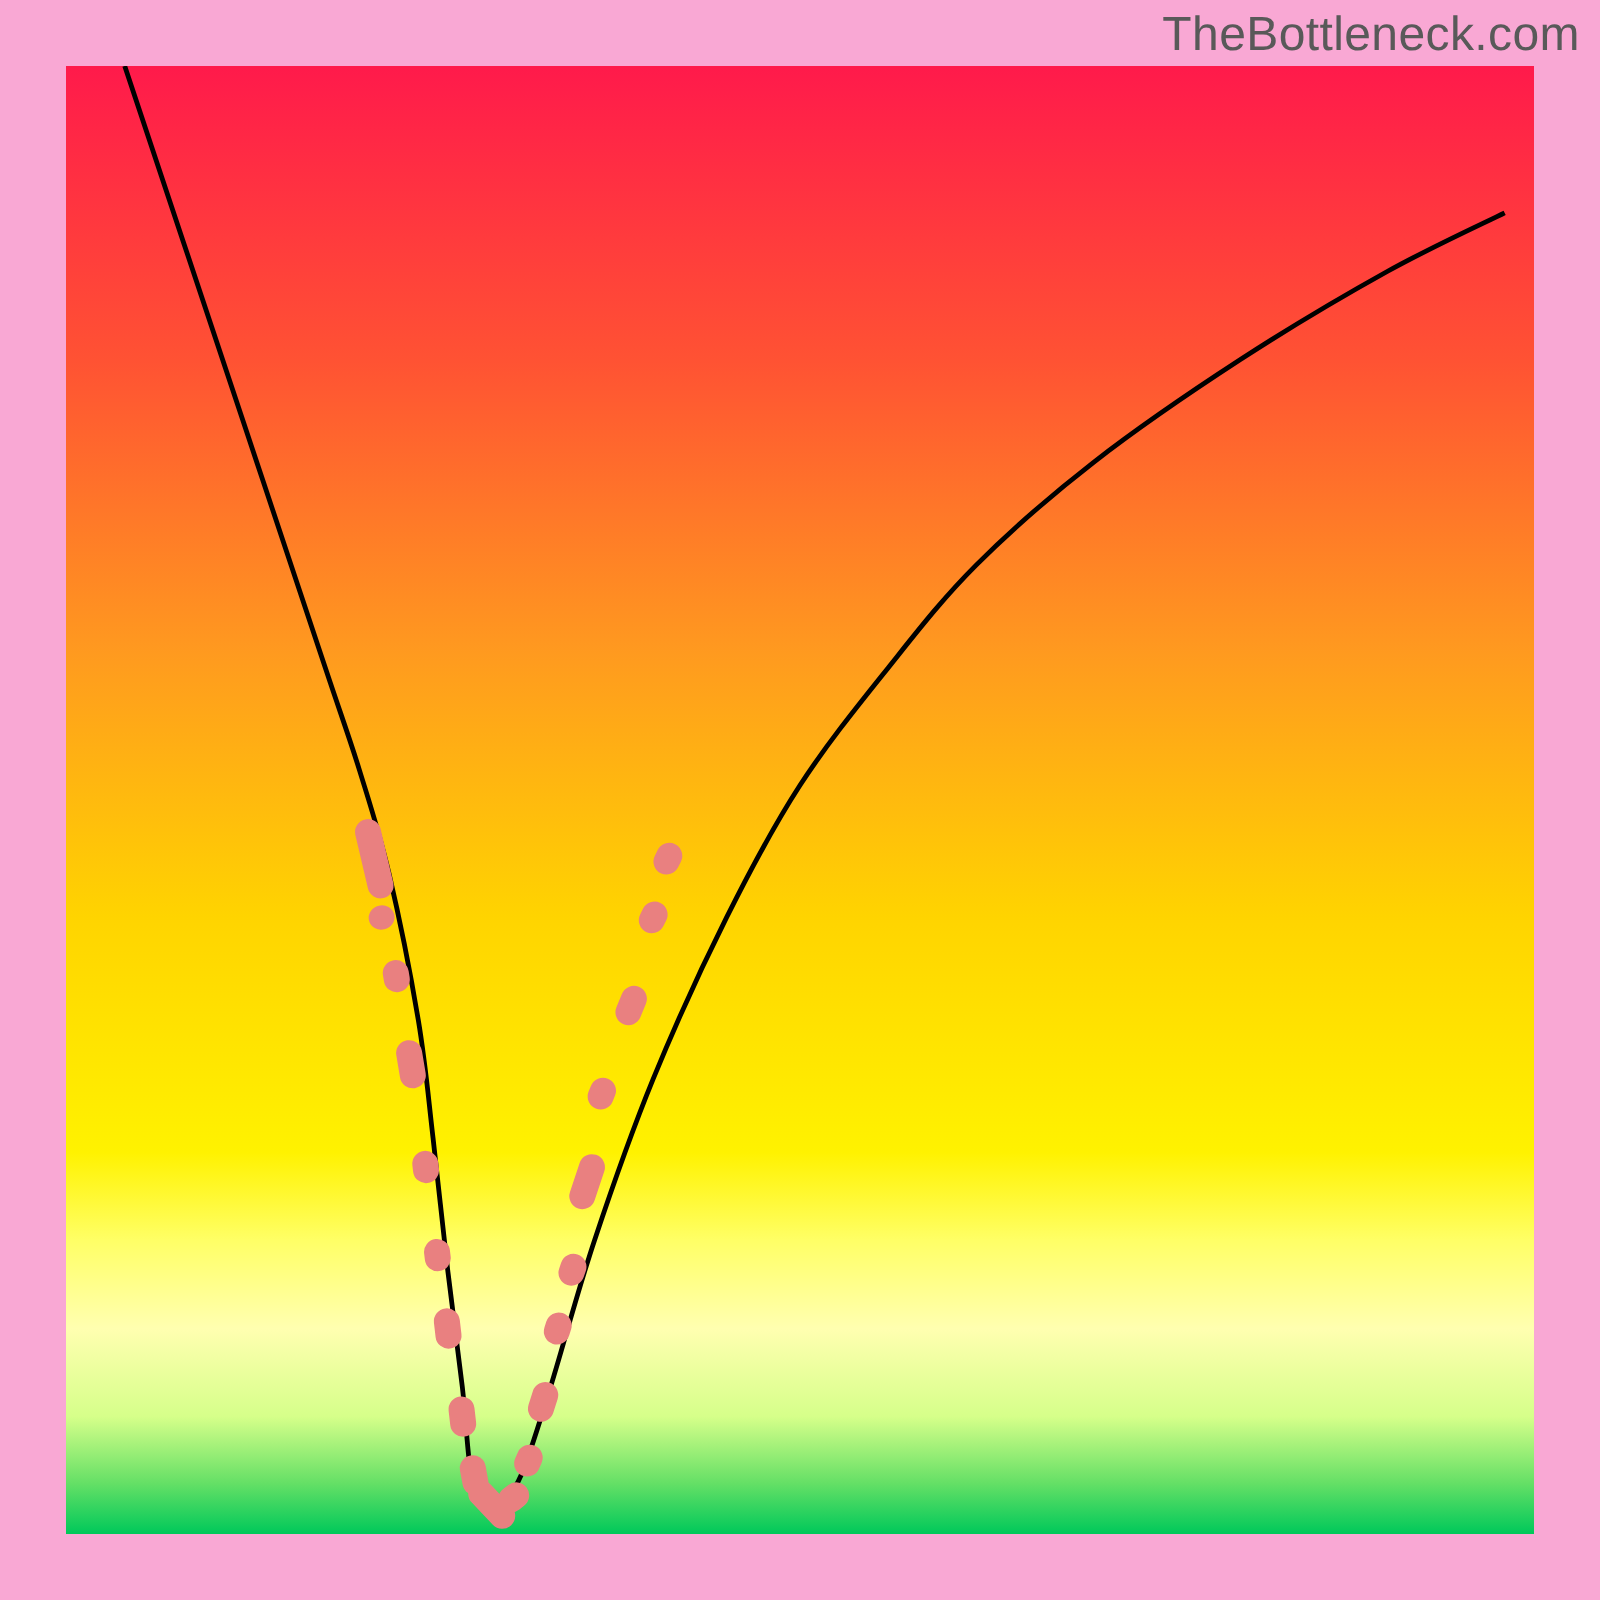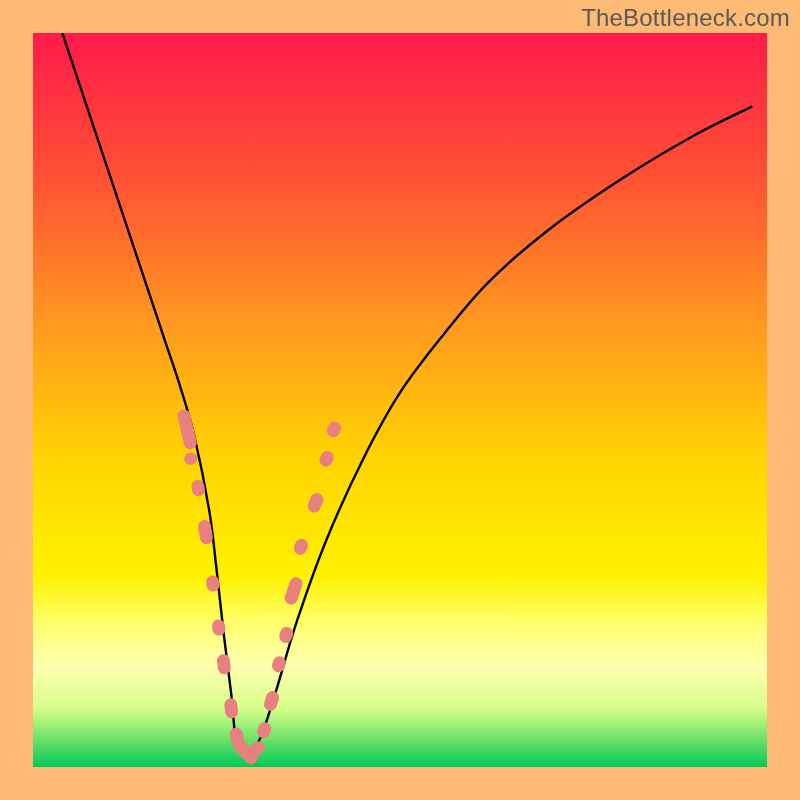--- a/index.html
+++ b/index.html
@@ -8,21 +8,21 @@
     width: 800px;
     height: 800px;
     overflow: hidden;
     background: #000;
     font-family: Arial, Helvetica, sans-serif;
   }
   .frame {
     position: absolute;
     left: 0; top: 0;
     width: 800px; height: 800px;
-    background: #fdba74;
+    background: #f9a8d4;
   }
   .plot-area {
     position: absolute;
     left: 33px;
     top: 33px;
     width: 734px;
     height: 734px;
     
   }
   .watermark {

